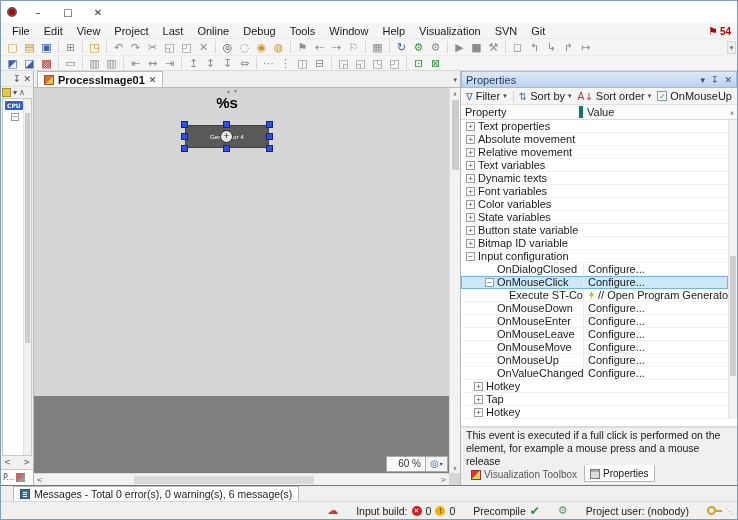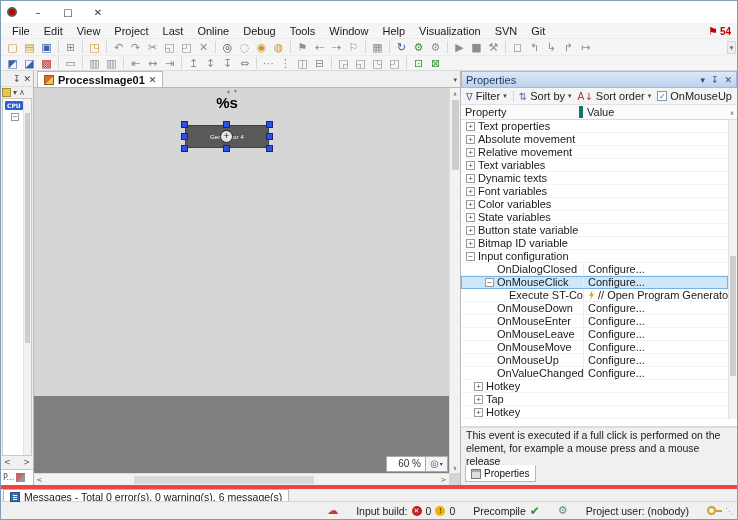--- a/index.html
+++ b/index.html
@@ -121,21 +121,21 @@
   .ps-thumb{width:6px;height:120px;background:#cdcdcd;margin-top:136px;}
   .pp-filler{flex:1;background:#fff;}
   .pp-desc{flex:none;height:40px;background:#f0f0f0;border-top:2px solid #dcdcdc;padding:1px 5px;color:#1a1a1a;font-size:10.5px;line-height:1.25;}
   .pp-tabs{height:19px;flex:none;display:flex;align-items:flex-start;background:#f0f0f0;padding-left:4px;gap:1px;}
   .pp-tab{height:17px;display:flex;align-items:center;gap:3px;padding:0 5px;color:#555;border:1px solid transparent;font-size:10px;white-space:nowrap;}
   .pp-tab.active{background:#fff;border-color:#b8b8b8;border-top-color:#fff;color:#111;margin-top:-1px;}
   .ppt-icon1{width:10px;height:10px;background:linear-gradient(135deg,#d33 50%,#ec5 50%);border:1px solid #933;flex:none;}
   .ppt-icon2{width:10px;height:10px;background:linear-gradient(#aaa 30%,#ddd 30%);border:1px solid #777;flex:none;}
 
   
-  .msgbar{height:16px;flex:none;background:#f0f0f0;display:flex;padding-left:2px;border-top:4px solid #ef4444;}
+  .msgbar{height:16px;flex:none;background:#f0f0f0;display:flex;padding-left:12px;border-top:1px solid #ef4444;}
   .msgtab{height:15px;background:#fff;border:1px solid #b8b8b8;border-bottom:none;display:flex;align-items:center;gap:4px;padding:0 6px;}
   .msgicon{width:10px;height:10px;background:#3a6ea5;border:1px solid #28507a;position:relative;flex:none;}
   .msgicon::after{content:"";position:absolute;left:2px;right:2px;top:2px;height:1px;background:#fff;box-shadow:0 2px 0 #fff,0 4px 0 #fff;}
   .msglabel{white-space:nowrap;color:#1a1a1a;font-size:10.5px;}
 
   
   .statusbar{height:18px;flex:none;background:#f0f0f0;border-top:1px solid #d7d7d7;display:flex;align-items:center;font-size:10.5px;color:#222;}
   .sb-spacer{flex:1;}
   .sb-item{display:flex;align-items:center;gap:4px;padding:0 9px;white-space:nowrap;}
   .cloudicon{color:#c23b3b;font-family:"DejaVu Sans",sans-serif;font-size:11px;}
@@ -584,20 +584,24 @@
         <div class="pscroll">
             <div class="ps-thumb"></div>
           </div>
       </div>
 
       <div class="pp-filler"></div>
 
       <div class="pp-desc">This event is executed if a full click is performed on the element, for example a mouse press and a mouse release</div>
 
       <div class="pp-tabs">
+        <span class="pp-tab">
+          <span class="ppt-icon1"></span>
+          <span>Visualization Toolbox</span>
+        </span>
         <span class="pp-tab active">
           <span class="ppt-icon2"></span>
           <span>Properties</span>
         </span>
       </div>
     </div>
   </div>
 
   <div class="msgbar">
     <div class="msgtab">

